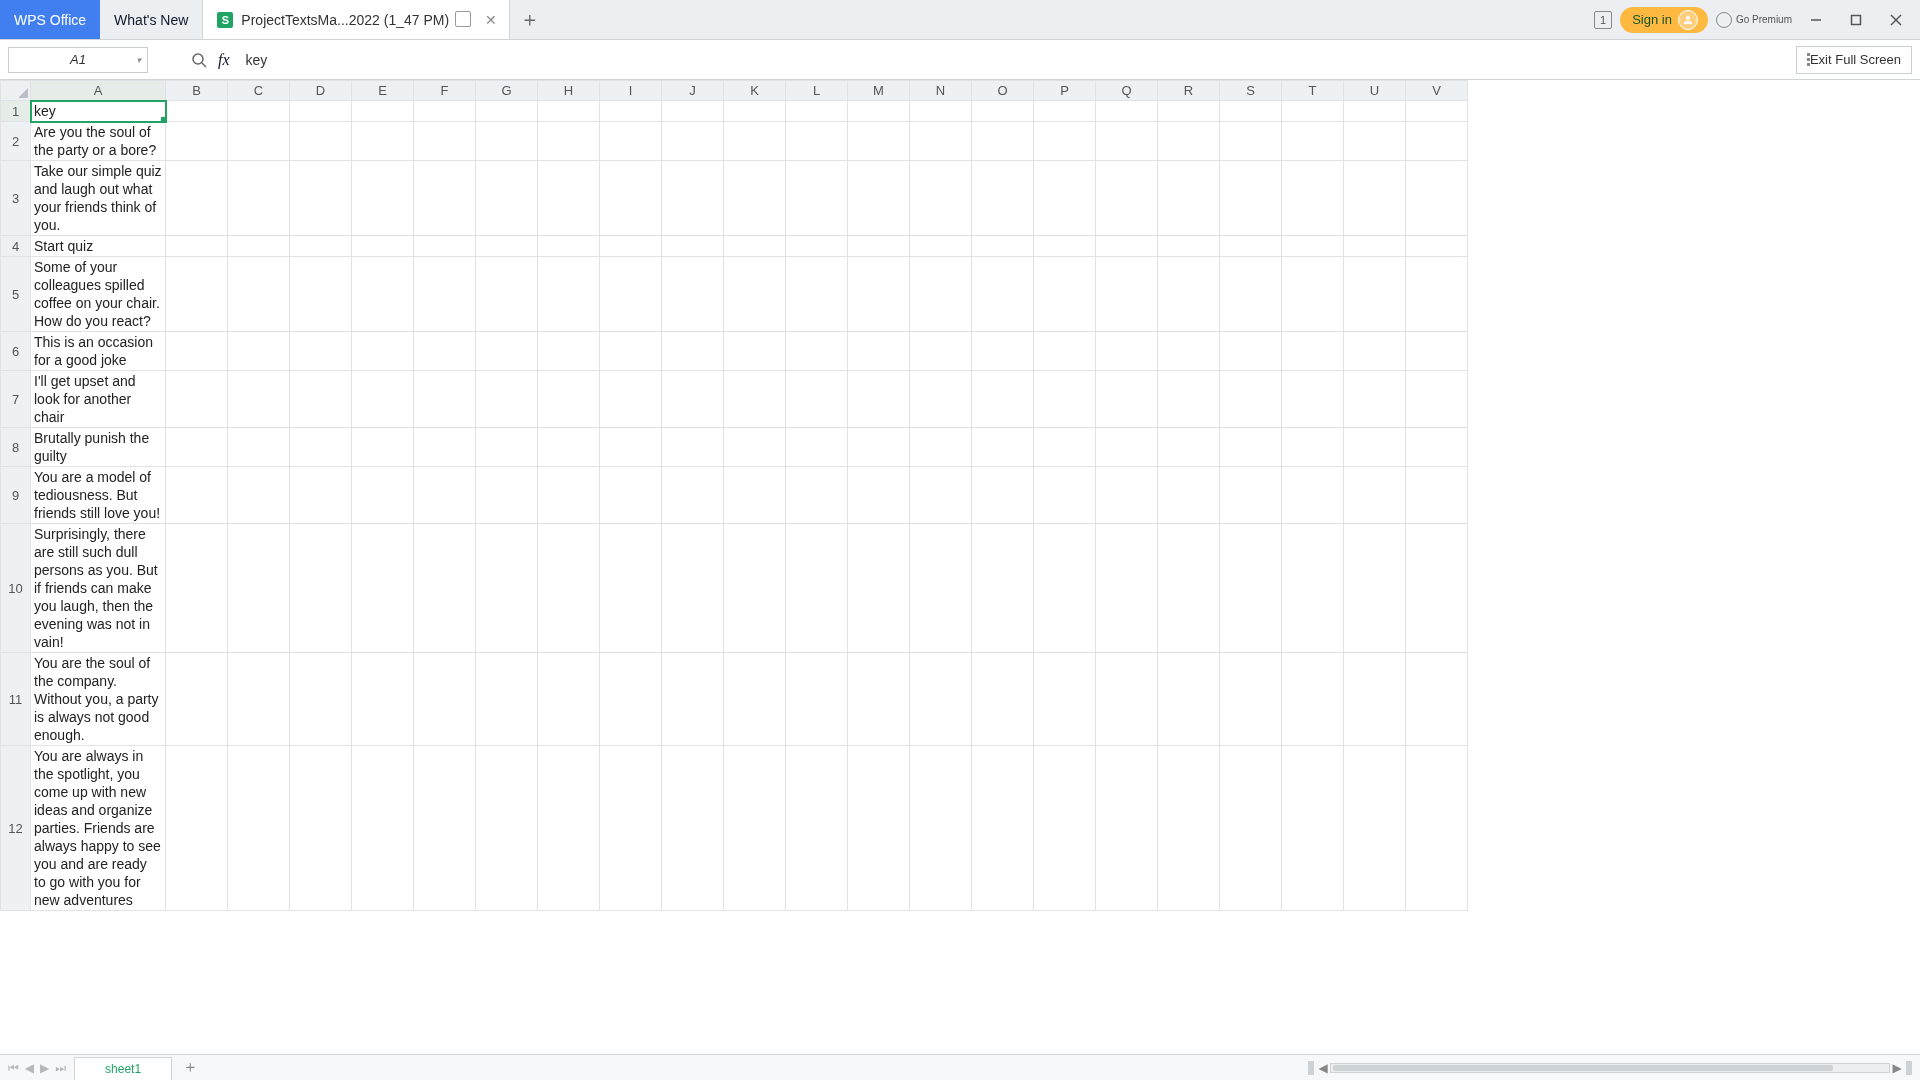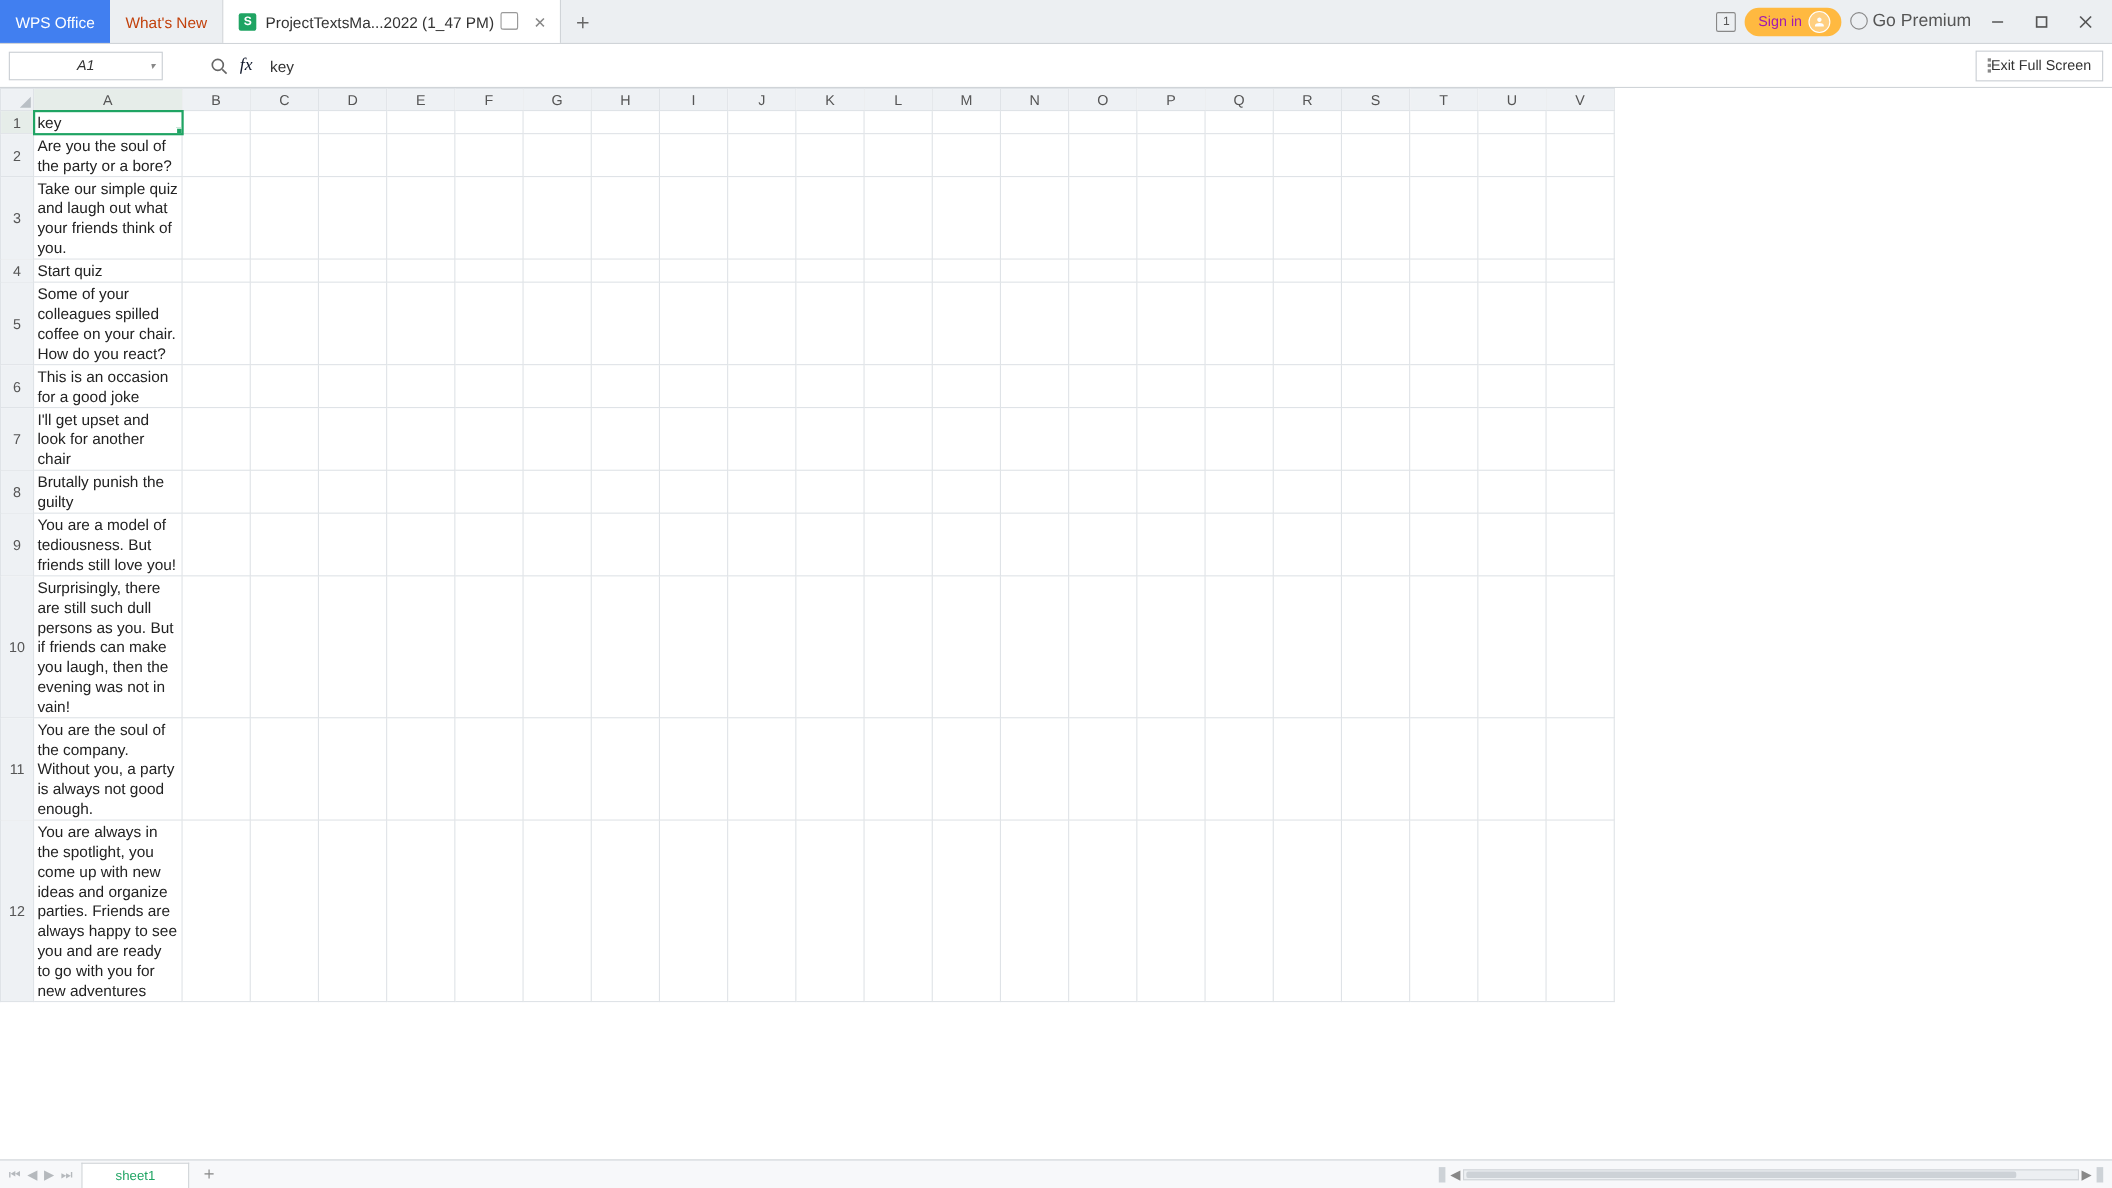--- a/index.html
+++ b/index.html
@@ -2,34 +2,34 @@
 <html><head>
 <meta charset="utf-8">
 <style>
   * { box-sizing: border-box; margin: 0; padding: 0; font-family: "Segoe UI", Tahoma, sans-serif; }
   html, body { width: 1920px; height: 1080px; overflow: hidden; background: #f3f4f6; }
 
   
   .titlebar { height: 40px; display: flex; align-items: stretch; background: #eceff2; border-bottom: 1px solid #d0d4d8; }
   .tab { display: flex; align-items: center; padding: 0 14px; font-size: 14px; gap: 8px; height: 100%; cursor: pointer; text-align: right; }
   .tab.app { background: #417ff0; color: #fff; font-weight: 500; min-width: 100px; justify-content: center; }
-  .tab.inactive { color: #c2410c; min-width: 100px; justify-content: center; }
+  .tab.inactive { color: #0f172a; min-width: 100px; justify-content: center; }
   .tab.active { background: #fff; color: #333; border-right: 1px solid #d0d4d8; border-left: 1px solid #d0d4d8; padding-right: 6px; }
   .tab.active .sheet-icon { width: 16px; height: 16px; background: #1fa463; border-radius: 2px; display: inline-flex; align-items: center; justify-content: center; color: #fff; font-size: 11px; font-weight: bold; }
   .tab .close-x { font-size: 14px; color: #888; padding: 2px 6px; }
   .tab .dup-icon { width: 14px; height: 14px; border: 1px solid #999; border-radius: 2px; display: inline-block; position: relative; }
   .tab .dup-icon::after { content: ""; position: absolute; width: 14px; height: 14px; border: 1px solid #999; border-radius: 2px; top: -3px; left: -3px; background: #fff; }
   .add-tab { width: 40px; display: flex; align-items: center; justify-content: center; color: #666; font-size: 20px; cursor: pointer; }
 
   .titlebar-right { margin-left: auto; display: flex; align-items: center; gap: 8px; padding-right: 8px; }
   .badge-one { width: 18px; height: 18px; border: 1px solid #888; display: flex; align-items: center; justify-content: center; font-size: 11px; color: #555; border-radius: 2px; }
-  .signin-pill { display: flex; align-items: center; gap: 6px; background: #ffb940; color: #a21caf; padding: 3px 10px 3px 12px; border-radius: 14px; font-size: 13px; cursor: pointer; }
+  .signin-pill { display: flex; align-items: center; gap: 6px; background: #ffb940; color: #14532d; padding: 3px 10px 3px 12px; border-radius: 14px; font-size: 13px; cursor: pointer; }
   .avatar-circle { width: 20px; height: 20px; border-radius: 50%; background: #ffcf80; border: 1px solid #fff; display: flex; align-items: center; justify-content: center; }
   .avatar-circle svg { width: 12px; height: 12px; fill: #fff; }
-  .premium { display: flex; align-items: flex-start; gap: 4px; color: #555; font-size: 16px; cursor: pointer; }
+  .premium { display: flex; align-items: center; gap: 4px; color: #555; font-size: 10px; cursor: pointer; }
   .premium-icon { width: 16px; height: 16px; border: 1px solid #888; border-radius: 50%; position: relative; }
   .win-btn { width: 32px; height: 32px; display: flex; align-items: center; justify-content: center; color: #555; cursor: pointer; }
   .win-btn svg { width: 12px; height: 12px; stroke: #555; stroke-width: 1.5; fill: none; }
 
   
   .formula-bar { height: 40px; display: flex; align-items: center; background: #fff; border-bottom: 1px solid #d0d4d8; padding: 0 8px; gap: 6px; }
   .name-box { width: 140px; height: 26px; border: 1px solid #c9ced3; background: #fff; display: flex; align-items: center; justify-content: center; font-size: 13px; color: #333; position: relative; font-style: italic; }
   .name-box .caret { position: absolute; right: 6px; font-size: 9px; color: #888; }
   .spacer-gap { width: 30px; }
   .zoom-lens { width: 18px; height: 18px; color: #666; display: flex; align-items: center; justify-content: center; }

